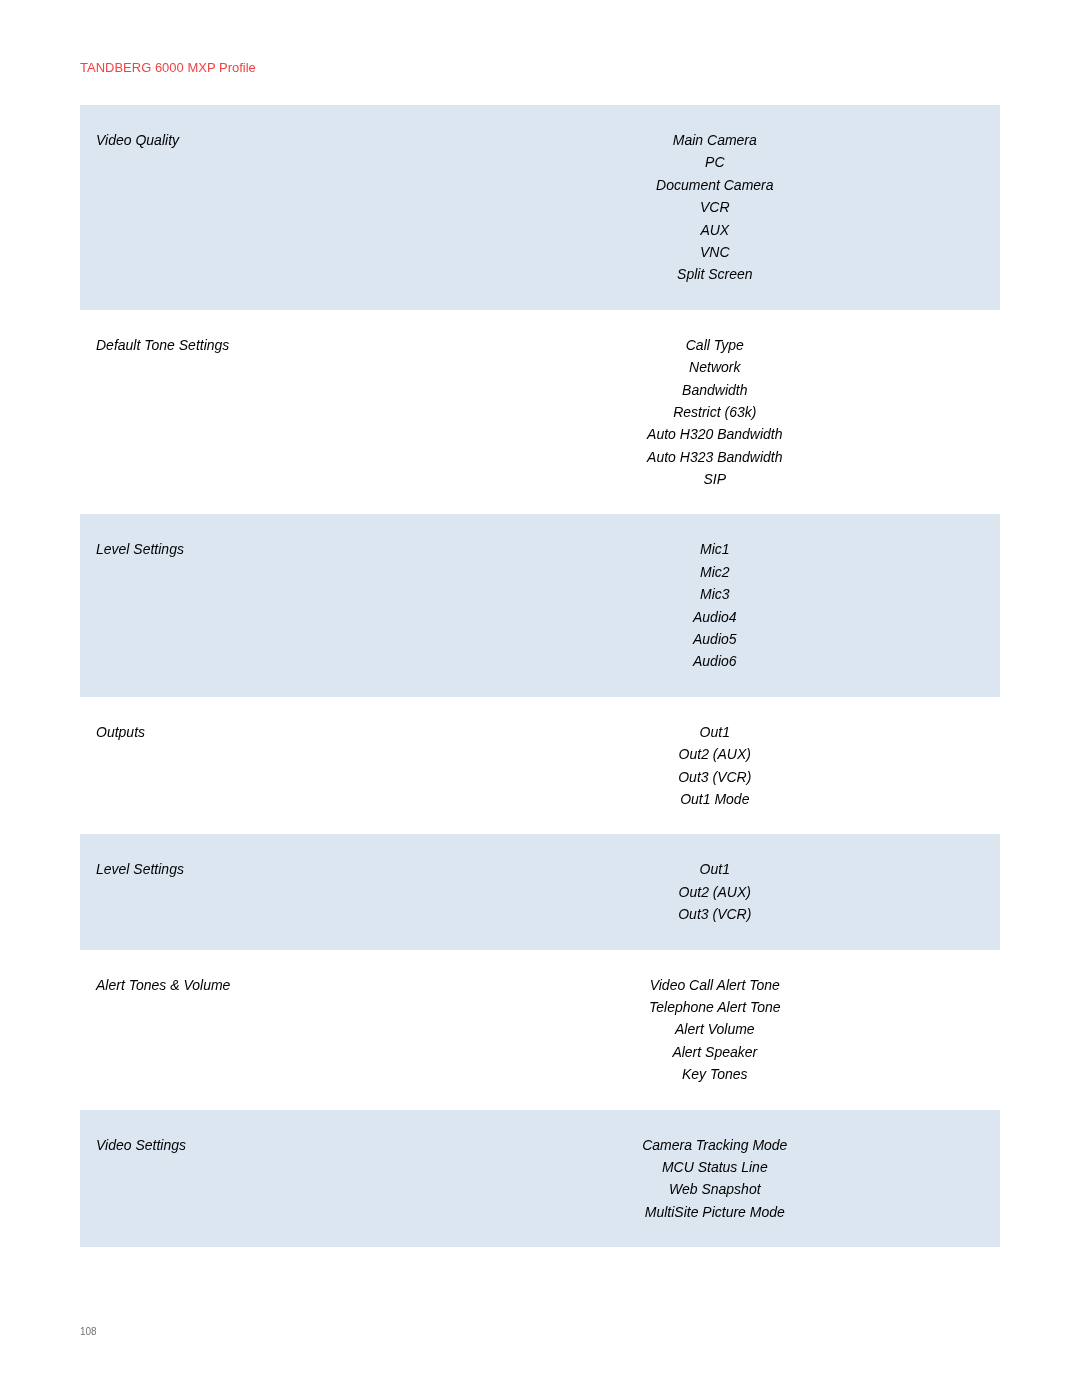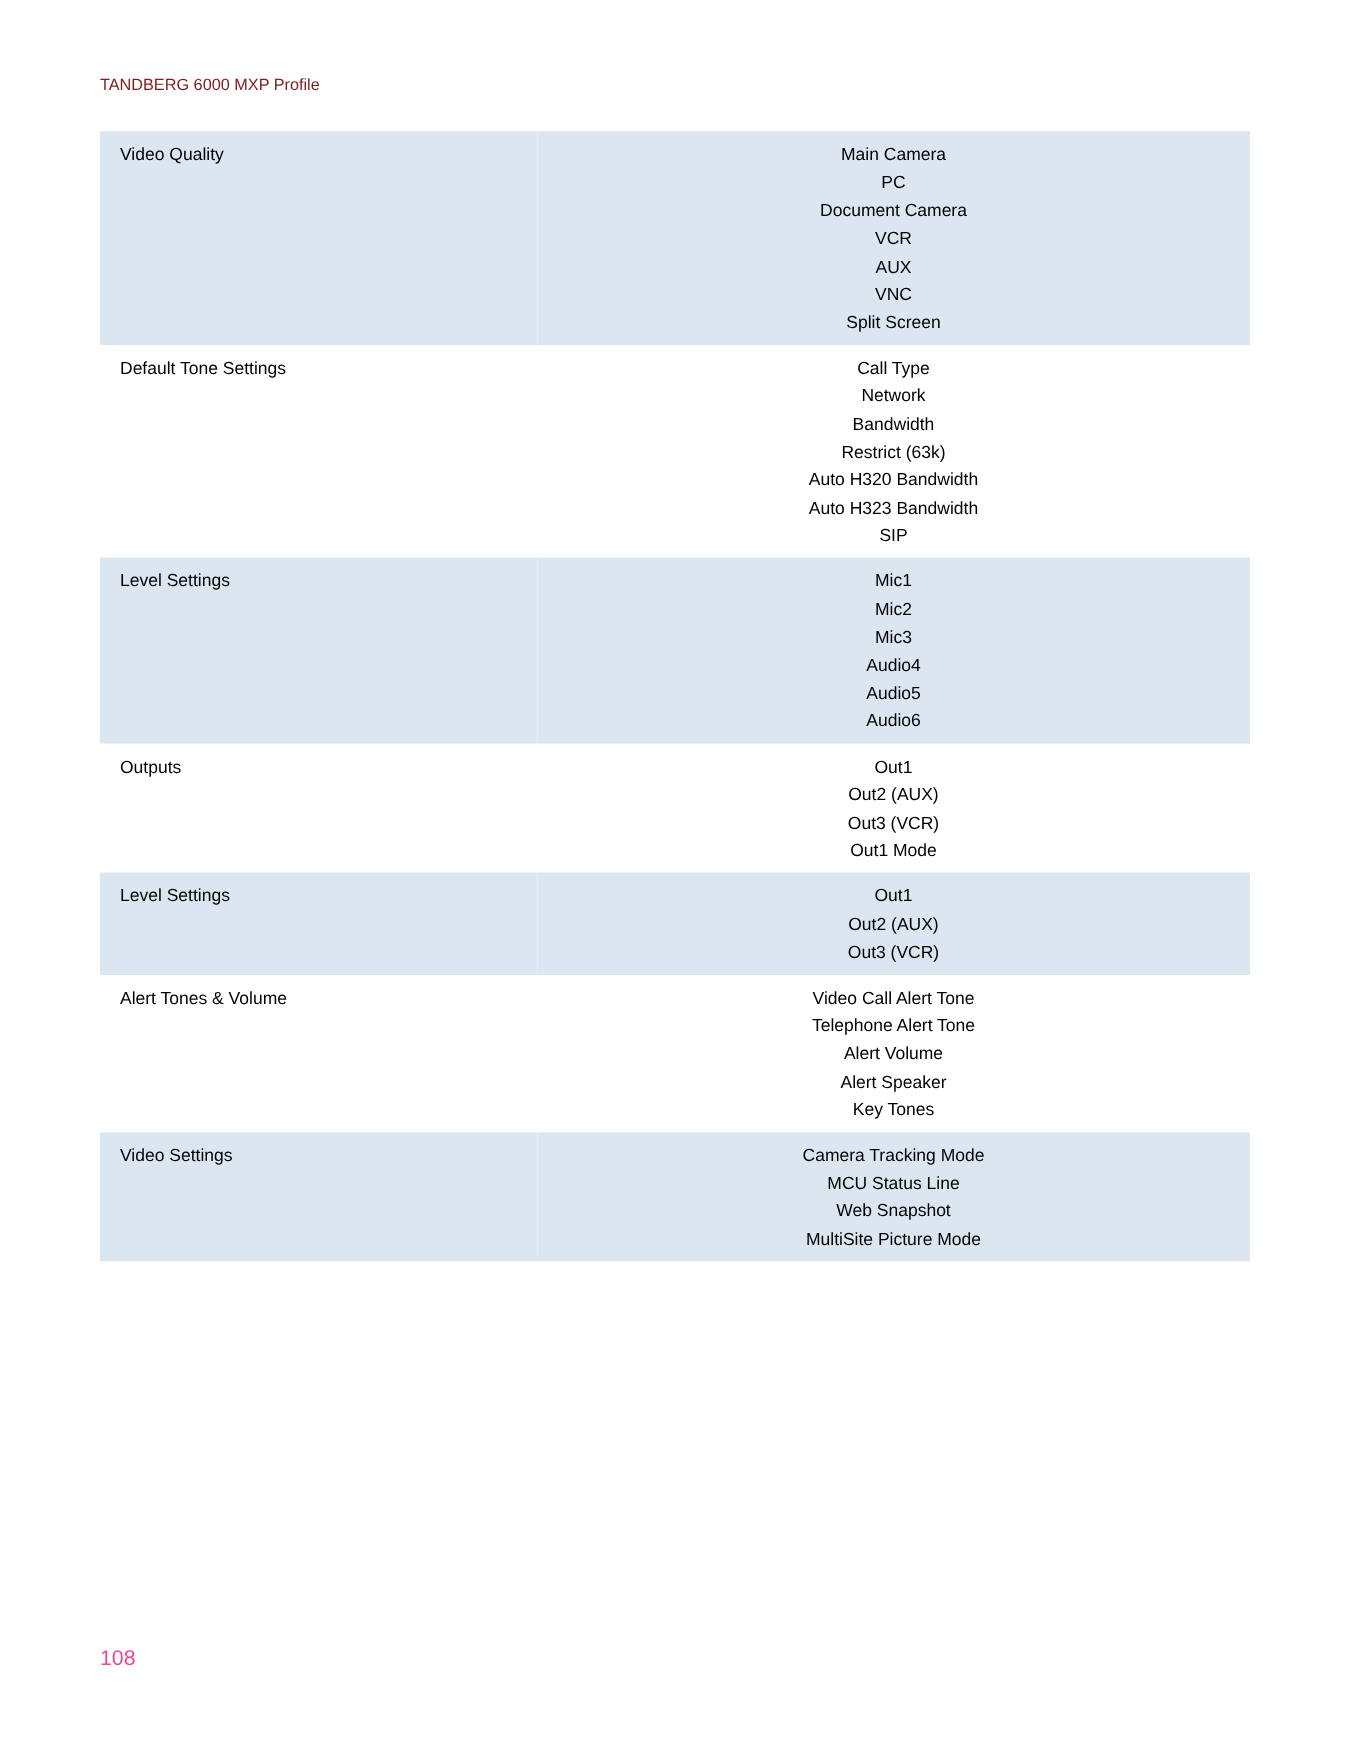--- a/index.html
+++ b/index.html
@@ -14,60 +14,61 @@
       font-size: 14px;
       color: #000000;
       width: 1080px;
       min-height: 1397px;
       padding: 60px 80px;
     }
 
     .page-header {
       margin-bottom: 30px;
       font-size: 13px;
-      color: #7f1d1d;
+      color: #ef4444;
     }
 
     .main-table {
       width: 100%;
       border-collapse: collapse;
       margin-bottom: 40px;
     }
 
     .main-table tr:nth-child(odd) {
       background-color: #dce6f1;
     }
 
     .main-table tr:nth-child(even) {
       background-color: #ffffff;
     }
 
     .main-table td {
-      padding: 7px 16px;
+      padding: 24px 16px;
       vertical-align: top;
       font-size: 14px;
       line-height: 1.6;
+      font-style: italic;
     }
 
     .main-table td:first-child {
       width: 38%;
       font-weight: normal;
     }
 
     .main-table td:last-child {
       width: 62%;
       text-align: center;
     }
 
     .page-number {
       position: absolute;
       bottom: 60px;
       left: 80px;
-      font-size: 17px;
-      color: #ec4899;
+      font-size: 10px;
+      color: #737373;
     }
   </style>
 </head>
 <body>
 
 <div class="page-header">
   <span>TANDBERG 6000 MXP Profile</span>
 </div>
 
 <table class="main-table">

